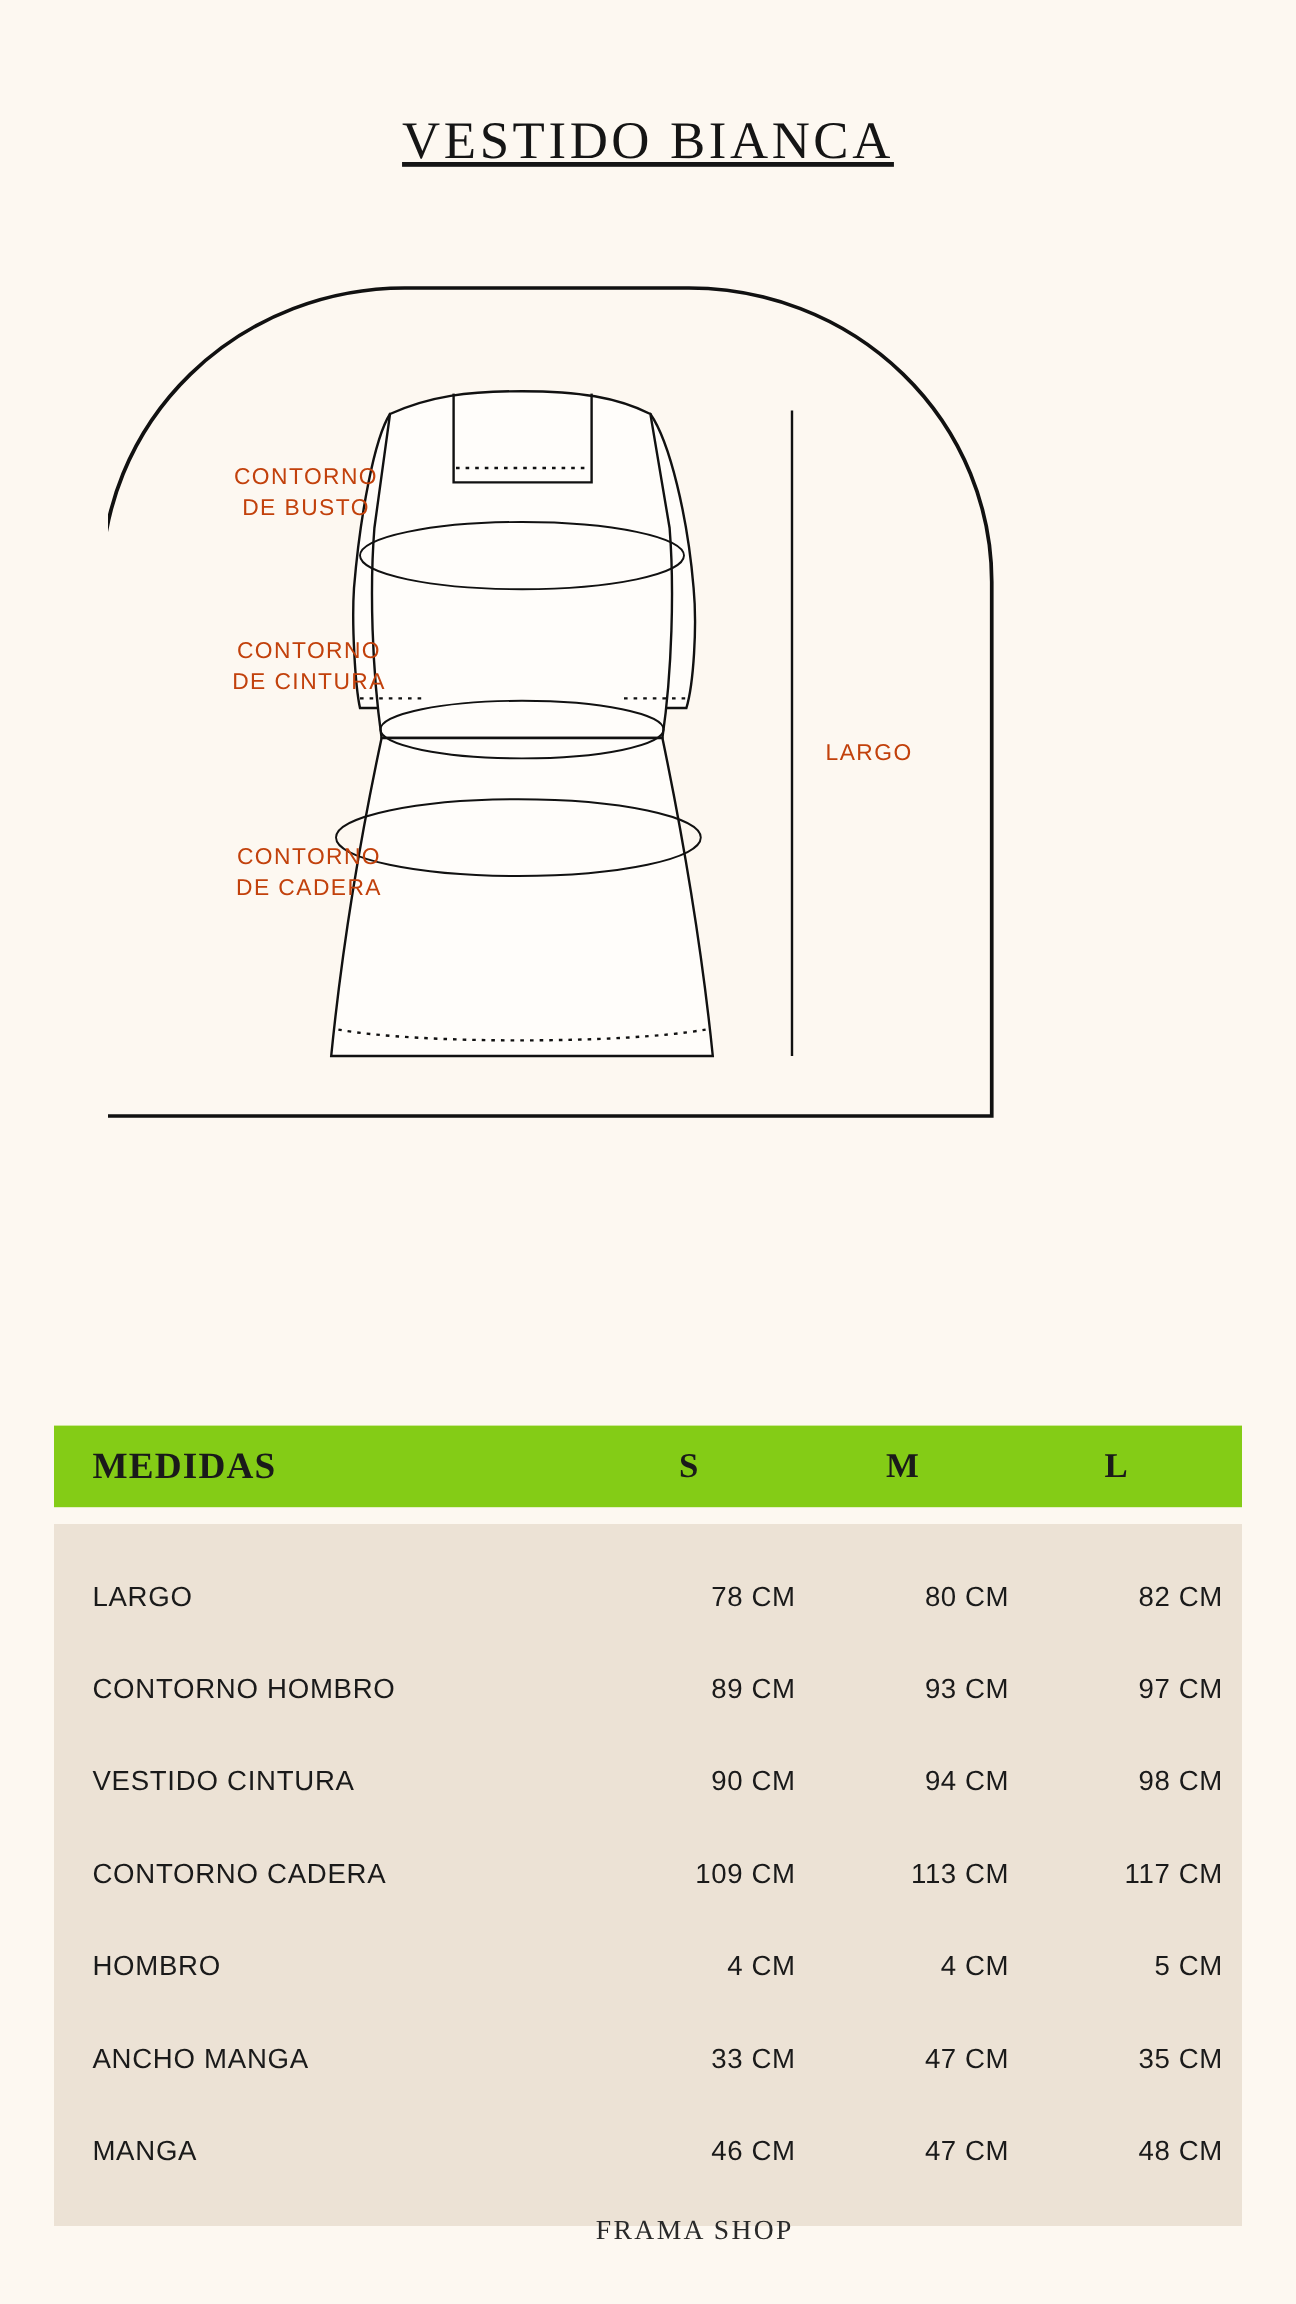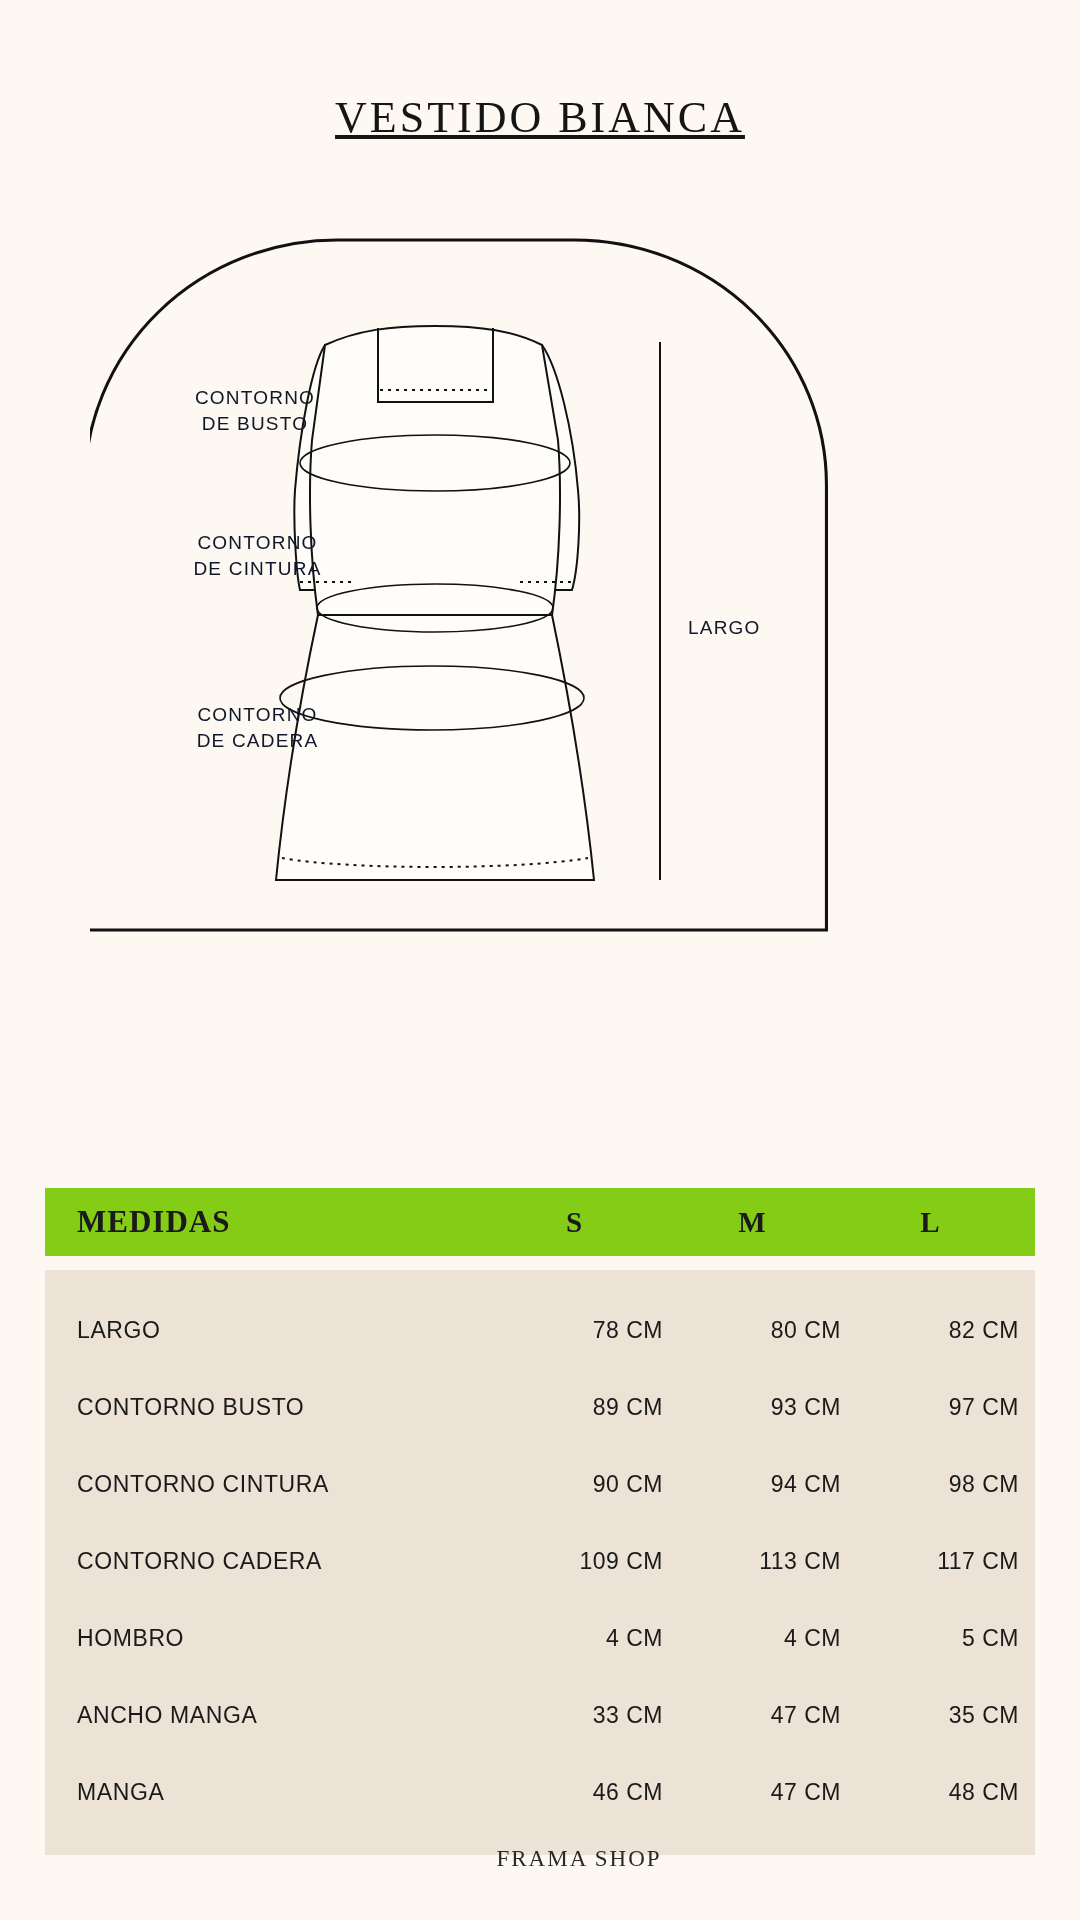--- a/index.html
+++ b/index.html
@@ -50,21 +50,21 @@
     top: 0;
     left: 0;
   }
 
   .measure-label {
     position: absolute;
     font-size: 19px;
     letter-spacing: 1.2px;
     line-height: 1.35;
     text-align: center;
-    color: #0f172a;
+    color: #c2410c;
     font-family: "Liberation Sans", sans-serif;
   }
   .lbl-busto  { left: 60px;  top: 195px; width: 210px; }
   .lbl-cintura{ left: 60px;  top: 340px; width: 215px; }
   .lbl-cadera { left: 60px;  top: 512px; width: 215px; }
   .lbl-largo  { left: 598px; top: 425px; width: 150px; text-align: left; }
 
   
   .table {
     position: absolute;
@@ -205,28 +205,28 @@
     <div class="table-body">
 
       <div class="row">
         <div class="c-label">LARGO</div>
         <div class="c-val">78 CM</div>
         <div class="c-val">80 CM</div>
         <div class="c-val">82 CM</div>
       </div>
 
       <div class="row">
-        <div class="c-label">CONTORNO BUSTO</div>
+        <div class="c-label">CONTORNO HOMBRO</div>
         <div class="c-val">89 CM</div>
         <div class="c-val">93 CM</div>
         <div class="c-val">97 CM</div>
       </div>
 
       <div class="row">
-        <div class="c-label">CONTORNO CINTURA</div>
+        <div class="c-label">VESTIDO CINTURA</div>
         <div class="c-val">90 CM</div>
         <div class="c-val">94 CM</div>
         <div class="c-val">98 CM</div>
       </div>
 
       <div class="row">
         <div class="c-label">CONTORNO CADERA</div>
         <div class="c-val">109 CM</div>
         <div class="c-val">113 CM</div>
         <div class="c-val">117 CM</div>

